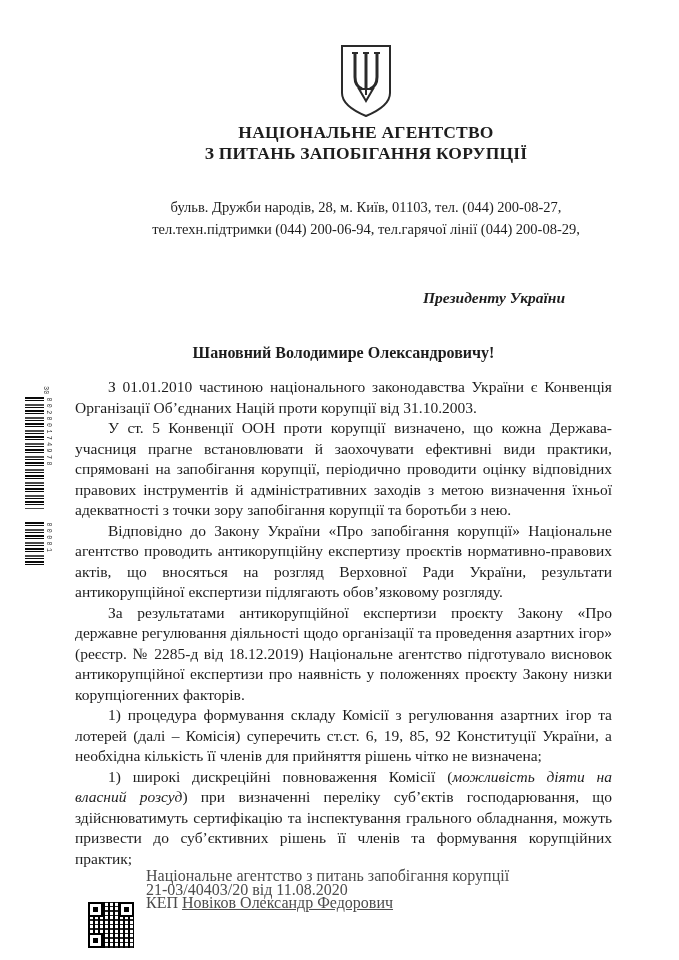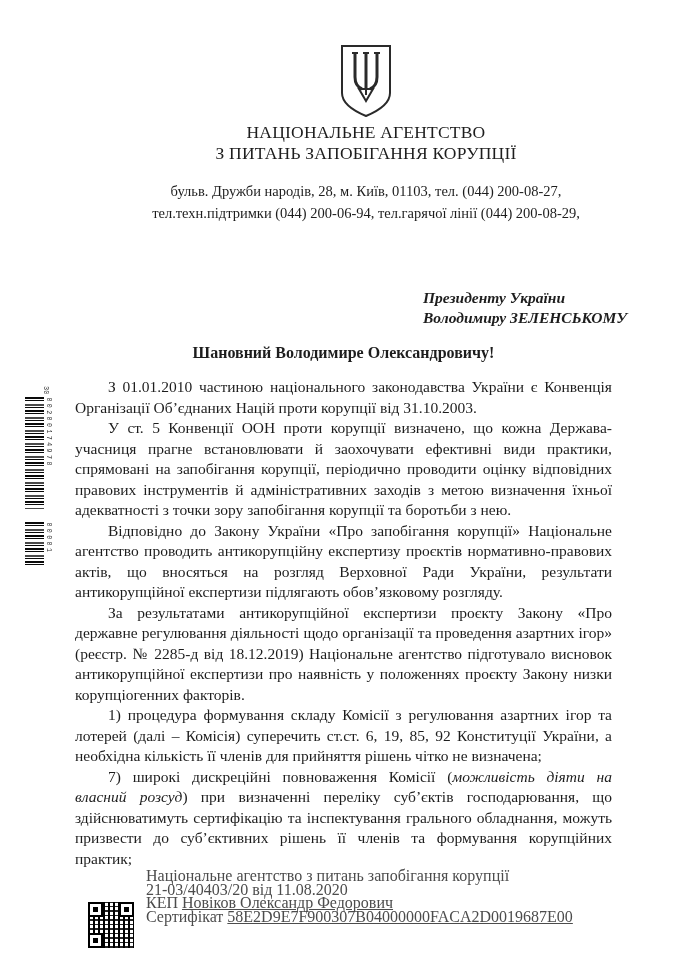--- a/index.html
+++ b/index.html
@@ -7,22 +7,22 @@
     position:relative;
     width:679px;height:960px;
     background:#fff;
     font-family:"Liberation Serif", serif;
     color:#1d1d1d;
     overflow:hidden;
   }
   
   .emblem{position:absolute;left:339px;top:44px;width:54px;height:74px;}
   .header-text{position:absolute;left:120px;top:122px;width:492px;text-align:center;}
-  .title{font-weight:normal;font-size:17.5px;line-height:21px;letter-spacing:.2px;}
-  .contacts{margin-top:17px;font-size:14.5px;line-height:21.5px;}
+  .title{font-weight:bold;font-size:17.5px;line-height:21px;letter-spacing:.2px;}
+  .contacts{margin-top:33px;font-size:14.5px;line-height:21.5px;}
   
   .addressee{position:absolute;left:423px;top:288px;font-weight:bold;font-size:15.5px;line-height:20px;font-style:italic;}
   
   .body{position:absolute;left:75px;top:344px;width:537px;}
   .salutation{text-align:center;font-weight:bold;font-size:16px;margin:0 0 15px 0;}
   .para{margin:0;font-size:15.5px;line-height:20.5px;text-align:justify;text-indent:33px;}
   .it{font-style:italic;}
   
   .barcode{position:absolute;left:22px;top:386px;width:30px;height:190px;}
   .barcode-inner{
@@ -82,32 +82,31 @@
     <div class="title">НАЦІОНАЛЬНЕ АГЕНТСТВО</div>
     <div class="title">З ПИТАНЬ ЗАПОБІГАННЯ КОРУПЦІЇ</div>
     <div class="contacts">
       <div>бульв. Дружби народів, 28, м. Київ, 01103, тел. (044) 200-08-27,</div>
       <div>тел.техн.підтримки (044) 200-06-94, тел.гарячої лінії (044) 200-08-29,</div>
     </div>
   </div>
 
   <div class="addressee">
     <div>Президенту України</div>
-    <div>Володимиру ЗЕЛЕНСЬКОМУ</div>
   </div>
 
   <div class="body">
     <p class="salutation">Шановний Володимире Олександровичу!</p>
     <div>
         <p class="para"><span>З 01.01.2010 частиною національного законодавства України є Конвенція Організації Об’єднаних Націй проти корупції від 31.10.2003.</span></p>
         <p class="para"><span>У ст. 5 Конвенції ООН проти корупції визначено, що кожна Держава-учасниця прагне встановлювати й заохочувати ефективні види практики, спрямовані на запобігання корупції, періодично проводити оцінку відповідних правових інструментів й адміністративних заходів з метою визначення їхньої адекватності з точки зору запобігання корупції та боротьби з нею.</span></p>
         <p class="para"><span>Відповідно до Закону України «Про запобігання корупції» Національне агентство проводить антикорупційну експертизу проєктів нормативно-правових актів, що вносяться на розгляд Верховної Ради України, результати антикорупційної експертизи підлягають обов’язковому розгляду.</span></p>
         <p class="para"><span>За результатами антикорупційної експертизи проєкту Закону «Про державне регулювання діяльності щодо організації та проведення азартних ігор» (реєстр. № 2285-д від 18.12.2019) Національне агентство підготувало висновок антикорупційної експертизи про наявність у положеннях проєкту Закону низки корупціогенних факторів.</span></p>
         <p class="para"><span>1) процедура формування складу Комісії з регулювання азартних ігор та лотерей (далі – Комісія) суперечить ст.ст. 6, 19, 85, 92 Конституції України, а необхідна кількість її членів для прийняття рішень чітко не визначена;</span></p>
-        <p class="para"><span>7) широкі дискреційні повноваження Комісії (</span><span class="it">можливість діяти на власний розсуд</span><span>) при визначенні переліку суб’єктів господарювання, що здійснюватимуть сертифікацію та інспектування грального обладнання, можуть призвести до суб’єктивних рішень її членів та формування корупційних практик;</span></p>
+        <p class="para"><span>1) широкі дискреційні повноваження Комісії (</span><span class="it">можливість діяти на власний розсуд</span><span>) при визначенні переліку суб’єктів господарювання, що здійснюватимуть сертифікацію та інспектування грального обладнання, можуть призвести до суб’єктивних рішень її членів та формування корупційних практик;</span></p>
       </div>
   </div>
 
   <div class="barcode">
     <div class="barcode-inner">
       <span class="bc-prefix">30</span>
       <div class="bc-seg">
         <span class="bc-digits">00200174978</span>
         <div class="bc-bars bars-1"></div>
       </div>
@@ -121,16 +120,15 @@
 
   <div class="qr">
     <div class="qr-finder qr-tl"></div>
     <div class="qr-finder qr-tr"></div>
     <div class="qr-finder qr-bl"></div>
   </div>
   <div class="footer-text">
     <div>Національне агентство з питань запобігання корупції</div>
     <div>21-03/40403/20 від 11.08.2020</div>
     <div><span>КЕП </span><span class="u">Новіков Олександр Федорович</span></div>
-    <div><span>Сертифікат </span><span class="u">58E2D9E7F900307B04000000FACA2D0019687E00</span></div>
   </div>
 
 </div>
 
 </body></html>

